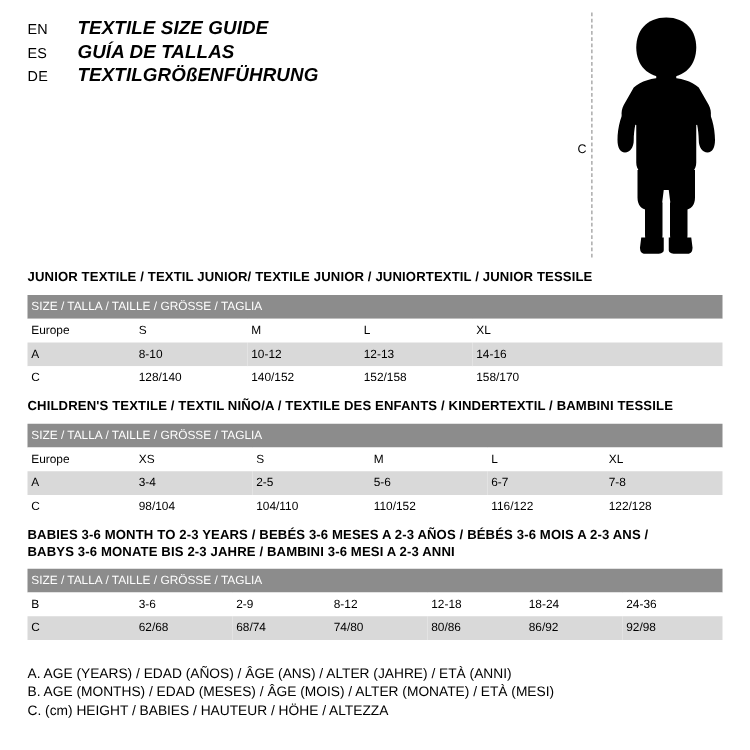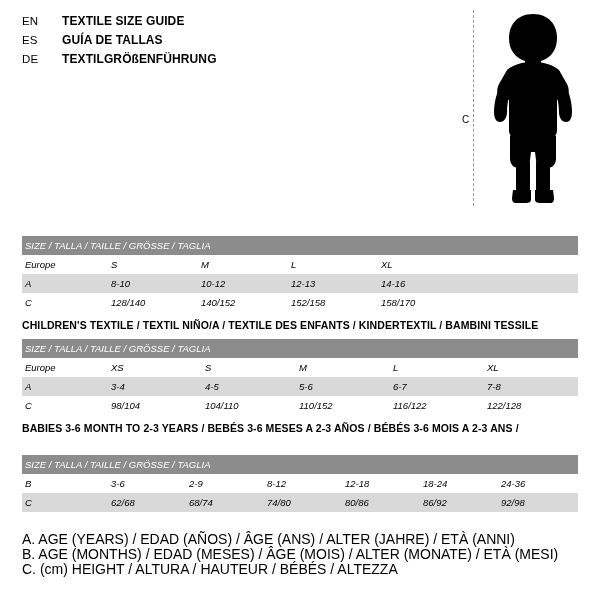--- a/index.html
+++ b/index.html
@@ -32,23 +32,24 @@
     display: flex;
     align-items: baseline;
     height: 19px;
   }
   .lang-code {
     width: 40px;
     font-size: 11.5px;
     letter-spacing: 0.2px;
   }
   .lang-text {
-    font-size: 12px;
+    font-size: 15px;
     font-weight: bold;
     letter-spacing: 0.1px;
+    font-style: italic;
   }
 
   
   .figure-area {
     position: absolute;
     top: 8px;
     left: 455px;
     width: 140px;
     height: 200px;
   }
@@ -88,21 +89,20 @@
   }
 
   
   table.size-table {
     position: absolute;
     left: 22px;
     border-collapse: collapse;
     font-size: 9.5px;
     width: 556px;
     table-layout: fixed;
-    font-style: italic;
   }
   table.size-table td {
     padding: 2px 0 2px 3px;
     vertical-align: middle;
     height: 15px;
   }
   .hdr-row td {
     background: #8c8c8c;
     color: #ffffff;
     font-size: 9.5px;
@@ -113,21 +113,21 @@
   }
   .plain-row td {
     background: #ffffff;
   }
 
   
   .legend {
     position: absolute;
     left: 22px;
     top: 532px;
-    font-size: 14px;
+    font-size: 11px;
     line-height: 15px;
   }
   .legend div {
     white-space: nowrap;
   }
 </style>
 </head>
 <body>
 
 <div class="page">
@@ -169,20 +169,21 @@
 
         <path d="M53 150 L67 150 L67 176 C67 182 64 186 60 186 C56 186 53 182 53 176 Z"></path>
 
         <path d="M30 178 L48 178 L48 188 C48 190 46 191 43 191 L33 191 C30 191 29 189 29 186 Z"></path>
 
         <path d="M52 178 L70 178 L71 186 C71 189 70 191 67 191 L57 191 C54 191 52 190 52 188 Z"></path>
       </g>
     </svg>
   </div>
 
+  <div class="section-title" style="top:216px;">JUNIOR TEXTILE / TEXTIL JUNIOR/ TEXTILE JUNIOR / JUNIORTEXTIL / JUNIOR TESSILE</div>
   <table class="size-table" style="top:236px;">
     <colgroup>
       <col style="width:86px">
         <col style="width:90px">
         <col style="width:90px">
         <col style="width:90px">
         <col style="width:90px">
         <col style="width:110px">
     </colgroup>
     <tbody>
@@ -234,38 +235,39 @@
         <td>Europe</td>
         <td>XS</td>
         <td>S</td>
         <td>M</td>
         <td>L</td>
         <td>XL</td>
       </tr>
       <tr class="band-row">
         <td>A</td>
         <td>3-4</td>
-        <td>4-5</td>
+        <td>2-5</td>
         <td>5-6</td>
         <td>6-7</td>
         <td>7-8</td>
       </tr>
       <tr class="plain-row">
         <td>C</td>
         <td>98/104</td>
         <td>104/110</td>
         <td>110/152</td>
         <td>116/122</td>
         <td>122/128</td>
       </tr>
     </tbody>
   </table>
 
   <div class="section-title two-line" style="top:421px;">
     <div>BABIES 3-6 MONTH TO 2-3 YEARS / BEBÉS 3-6 MESES A 2-3 AÑOS / BÉBÉS 3-6 MOIS A 2-3 ANS /</div>
+    <div>BABYS 3-6 MONATE BIS 2-3 JAHRE / BAMBINI 3-6 MESI A 2-3 ANNI</div>
   </div>
   <table class="size-table" style="top:455px;">
     <colgroup>
       <col style="width:86px">
         <col style="width:78px">
         <col style="width:78px">
         <col style="width:78px">
         <col style="width:78px">
         <col style="width:78px">
         <col style="width:80px">
@@ -291,16 +293,16 @@
         <td>80/86</td>
         <td>86/92</td>
         <td>92/98</td>
       </tr>
     </tbody>
   </table>
 
   <div class="legend">
     <div>A. AGE (YEARS) / EDAD (AÑOS) / ÂGE (ANS) / ALTER (JAHRE) / ETÀ (ANNI)</div>
     <div>B. AGE (MONTHS) / EDAD (MESES) / ÂGE (MOIS) / ALTER (MONATE) / ETÀ (MESI)</div>
-    <div>C. (cm) HEIGHT / ALTURA / HAUTEUR / BÉBÉS / ALTEZZA</div>
+    <div>C. (cm) HEIGHT / BABIES / HAUTEUR / HÖHE / ALTEZZA</div>
   </div>
 
 </div>
 
 </body></html>

